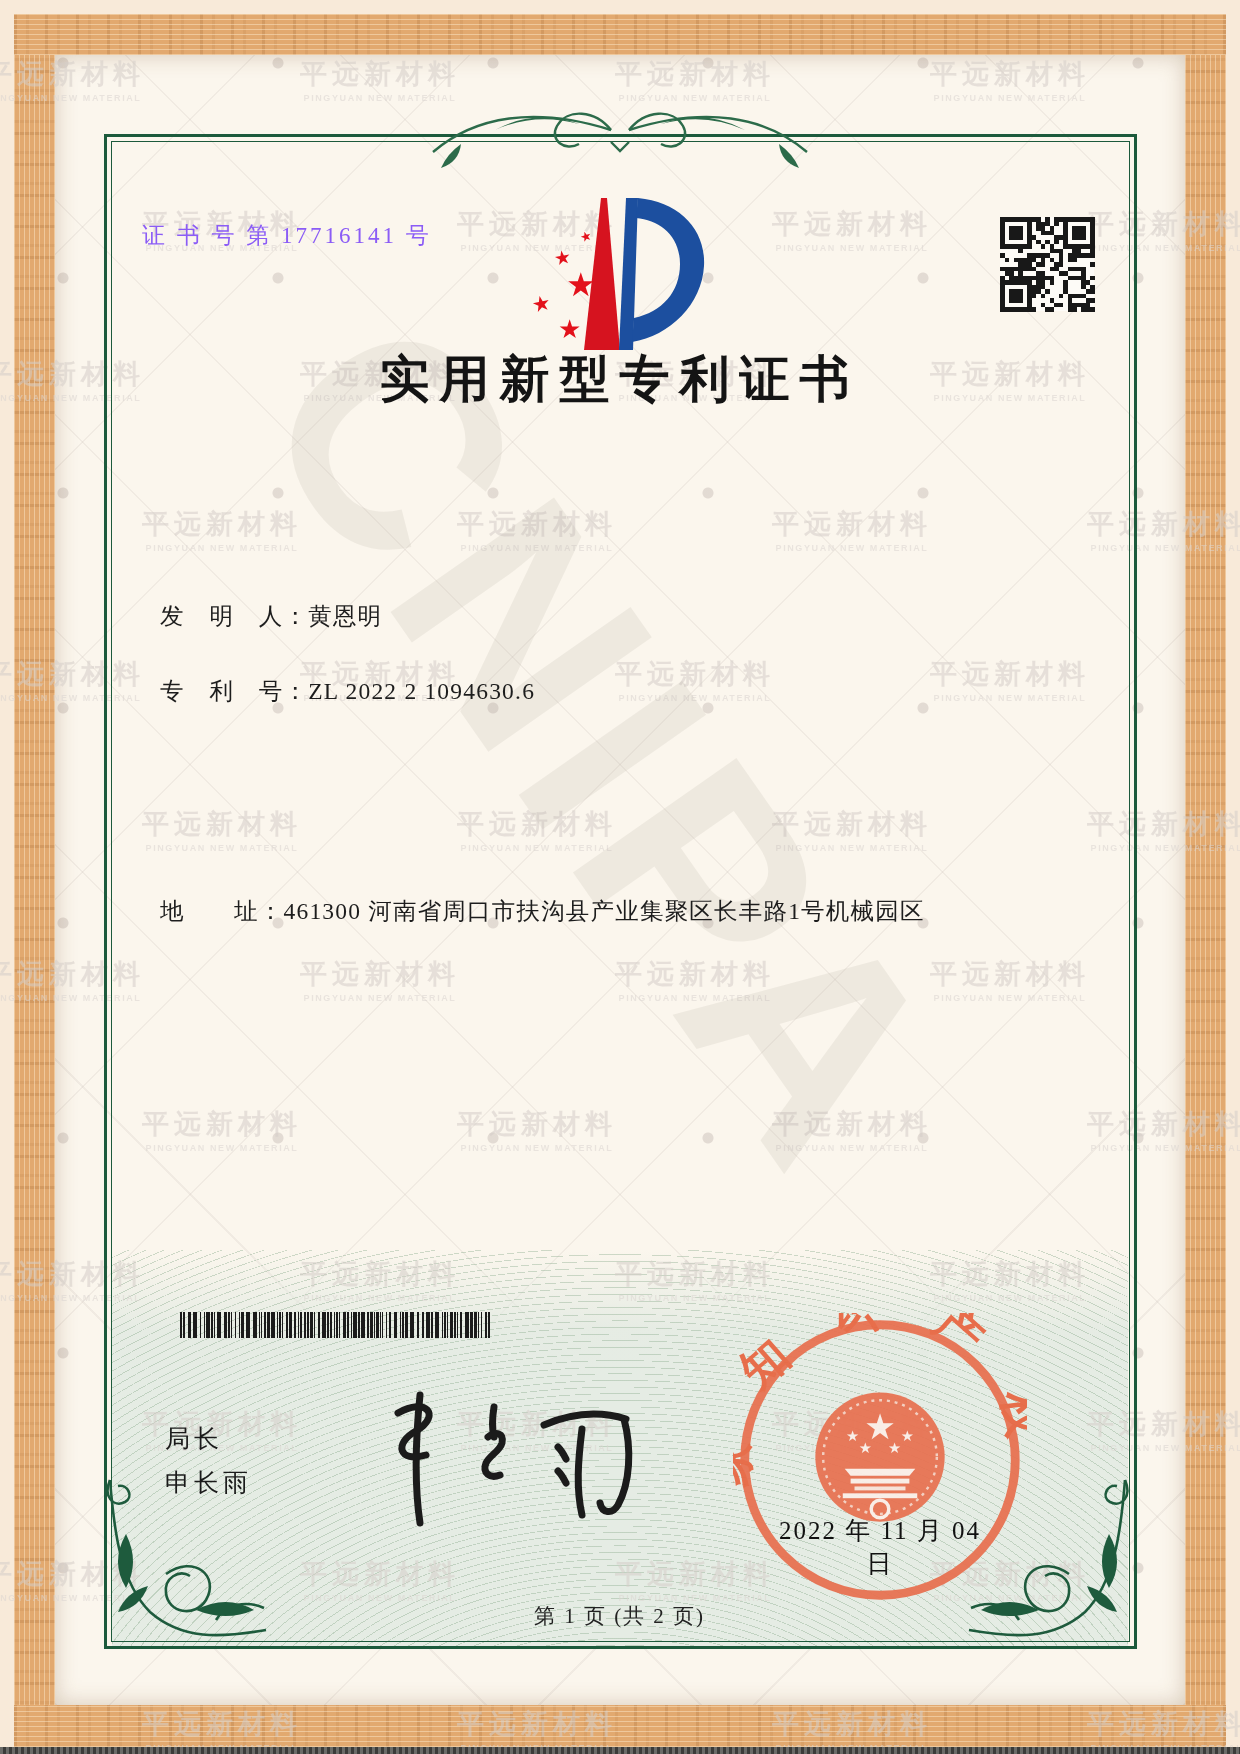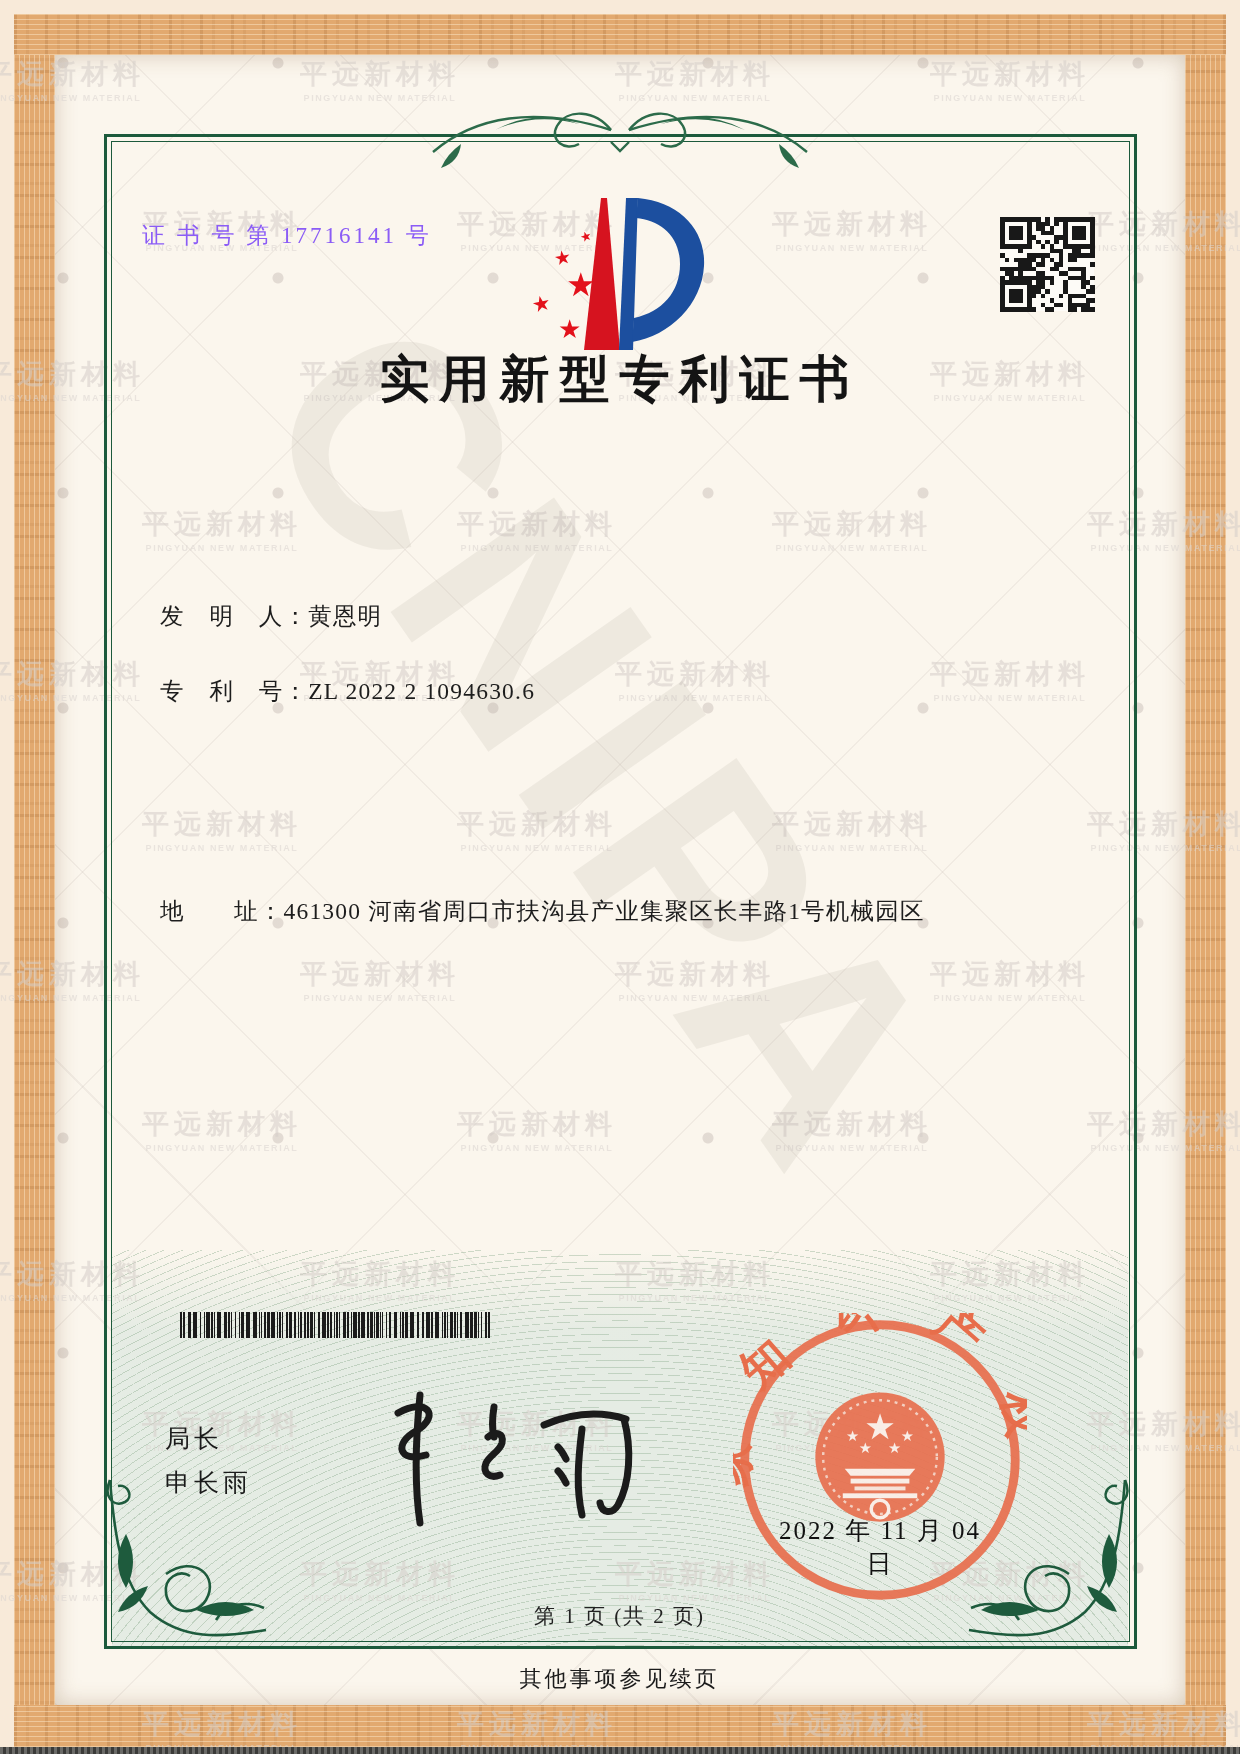--- a/index.html
+++ b/index.html
@@ -752,15 +752,14 @@
         <path d="M-36,12 h72 l-6,7 h-60 Z" fill="#fbeee8"></path>
         <rect x="-30" y="22" width="60" height="5" fill="#fbeee8"></rect>
         <rect x="-26" y="30" width="52" height="4" fill="#fbeee8" opacity=".9"></rect>
         <rect x="-38" y="37" width="76" height="5" fill="#fbeee8"></rect>
         <circle cy="53" r="9" fill="none" stroke="#fbeee8" stroke-width="3.5"></circle>
       </g>
     </svg>
     <div class="abs seal-date">2022 年 11 月 04 日</div>
 
     <div class="abs pageinfo">第 1 页 (共 2 页)</div>
-    <div class="abs contnote">其他事项参见续页</div>
   </div>
 </div>
 
 </body></html>

